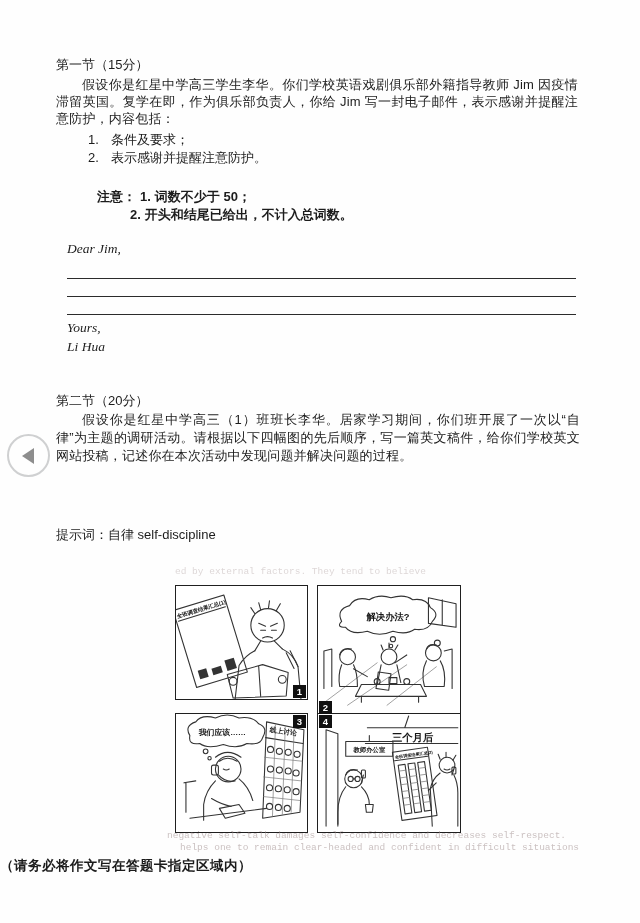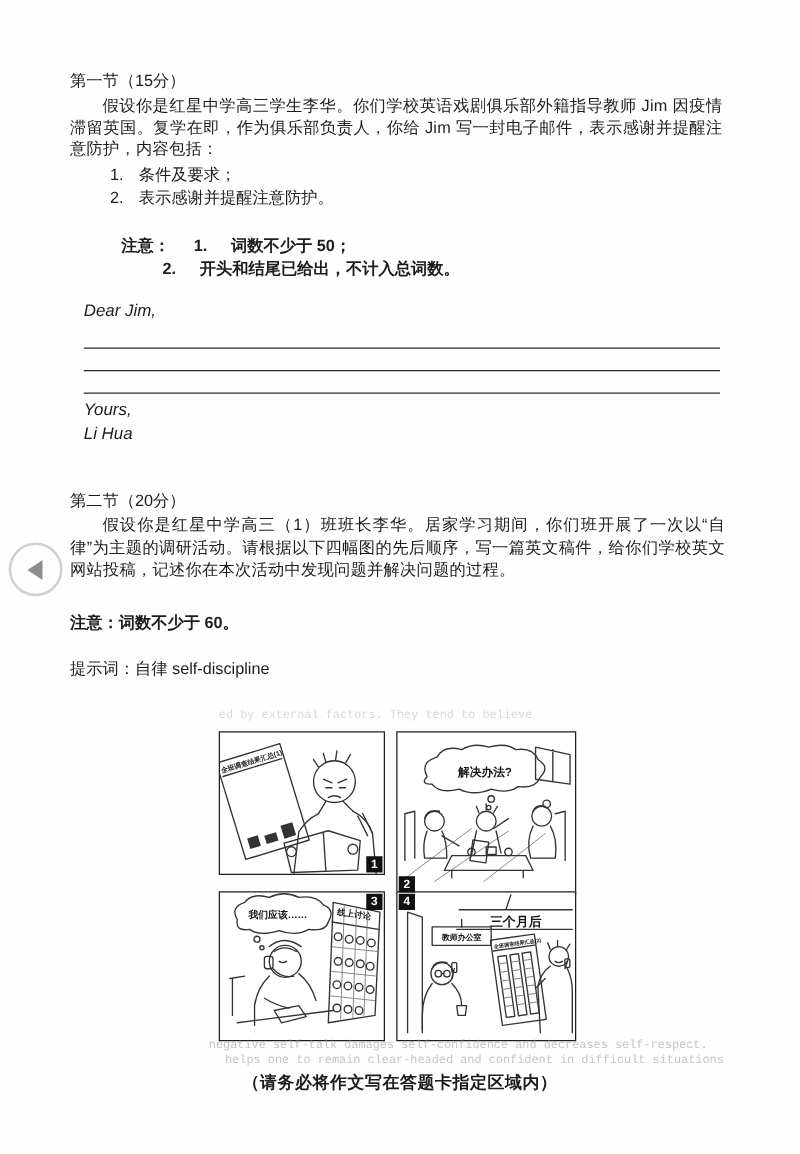--- a/index.html
+++ b/index.html
@@ -15,23 +15,23 @@
   .s1-heading { left:56px; top:56px; }
   .para {
     left:56px; width:522px; font-size:13px; line-height:17.2px;
     text-align:justify; text-indent:2em; letter-spacing:.2px;
   }
   .s1-intro { top:76px; }
   .points { left:88px; top:131px; font-size:13px; line-height:17.5px; }
   .points .row { display:flex; gap:9px; }
   .points .num { width:14px; }
   .notice1 { left:97px; top:188px; font-size:13px; font-weight:bold; line-height:18px; }
-  .notice1 .row { display:flex; gap:19px; }
+  .notice1 .row { display:flex; gap:4px; }
   .notice1 .row2 { padding-left:33px; }
-  .serif-it { font-family:Liberation Sans, sans-serif; font-style:italic; font-size:13.5px; }
+  .serif-it { font-family:Liberation Serif, serif; font-style:italic; font-size:13.5px; }
   .salutation { left:67px; top:241px; }
   .write-line { left:67px; width:509px; border-top:1.6px solid #2b2b2b; height:0; }
   .wl1 { top:278px; } .wl2 { top:296px; } .wl3 { top:314px; }
   .closing   { left:67px; top:320px; }
   .signature { left:67px; top:339px; }
 
   .s2-heading { left:56px; top:392px; }
   .s2-intro { top:411px; line-height:18px; width:524px; }
   .notice2 { left:56px; top:489px; font-size:13px; font-weight:bold; }
   .hint { left:56px; top:526px; font-size:13px; }
@@ -63,21 +63,21 @@
   .art text { fill:#161616; stroke:none; font-family:"Liberation Sans",sans-serif; font-weight:bold; }
 
   .bleed {
     color:#a18f8f; opacity:.55; filter:blur(.4px); font-size:9.5px;
     font-family:Liberation Mono, monospace; white-space:nowrap;
   }
   .bleed0 { left:175px; top:566px; opacity:.35; }
   .bleed1 { left:167px; top:830px; }
   .bleed2 { left:180px; top:842px; }
 
-  .footer { left:0; top:857px; width:640px; text-align:center; font-size:13.5px; font-weight:bold; letter-spacing:.5px; }
+  .footer { left:0; top:857px; width:640px; text-align:left; font-size:13.5px; font-weight:bold; letter-spacing:.5px; }
 
   .nav-prev {
     position:absolute; left:7px; top:434px; width:43px; height:43px;
     border:2.5px solid #cfd0d1; border-radius:50%; background:transparent;
     cursor:pointer; display:flex; align-items:center; justify-content:center; padding:0;
   }
   .nav-prev .tri {
     width:0; height:0; border:8px solid transparent;
     border-right:12px solid #8d8d8d; margin-left:-10px;
   }
@@ -125,21 +125,20 @@
   <div class="abs write-line wl2"></div>
   <div class="abs write-line wl3"></div>
 
   <div class="abs serif-it closing">Yours,</div>
   <div class="abs serif-it signature">Li Hua</div>
 
   <div class="abs s-heading s2-heading">第二节（20分）</div>
 
   <p class="abs para s2-intro">假设你是红星中学高三（1）班班长李华。居家学习期间，你们班开展了一次以“自律”为主题的调研活动。请根据以下四幅图的先后顺序，写一篇英文稿件，给你们学校英文网站投稿，记述你在本次活动中发现问题并解决问题的过程。</p>
 
-  <div class="abs notice2">注意：词数不少于 60。</div>
 
   <div class="abs hint"><span>提示词：</span><span>自律 self-discipline</span></div>
 
   <div class="abs bleed bleed0">ed by external factors. They tend to believe</div>
 
   <div class="abs comic">
 
     <div class="panel p1">
       <svg viewBox="0 0 133 115">
         <g class="art">

